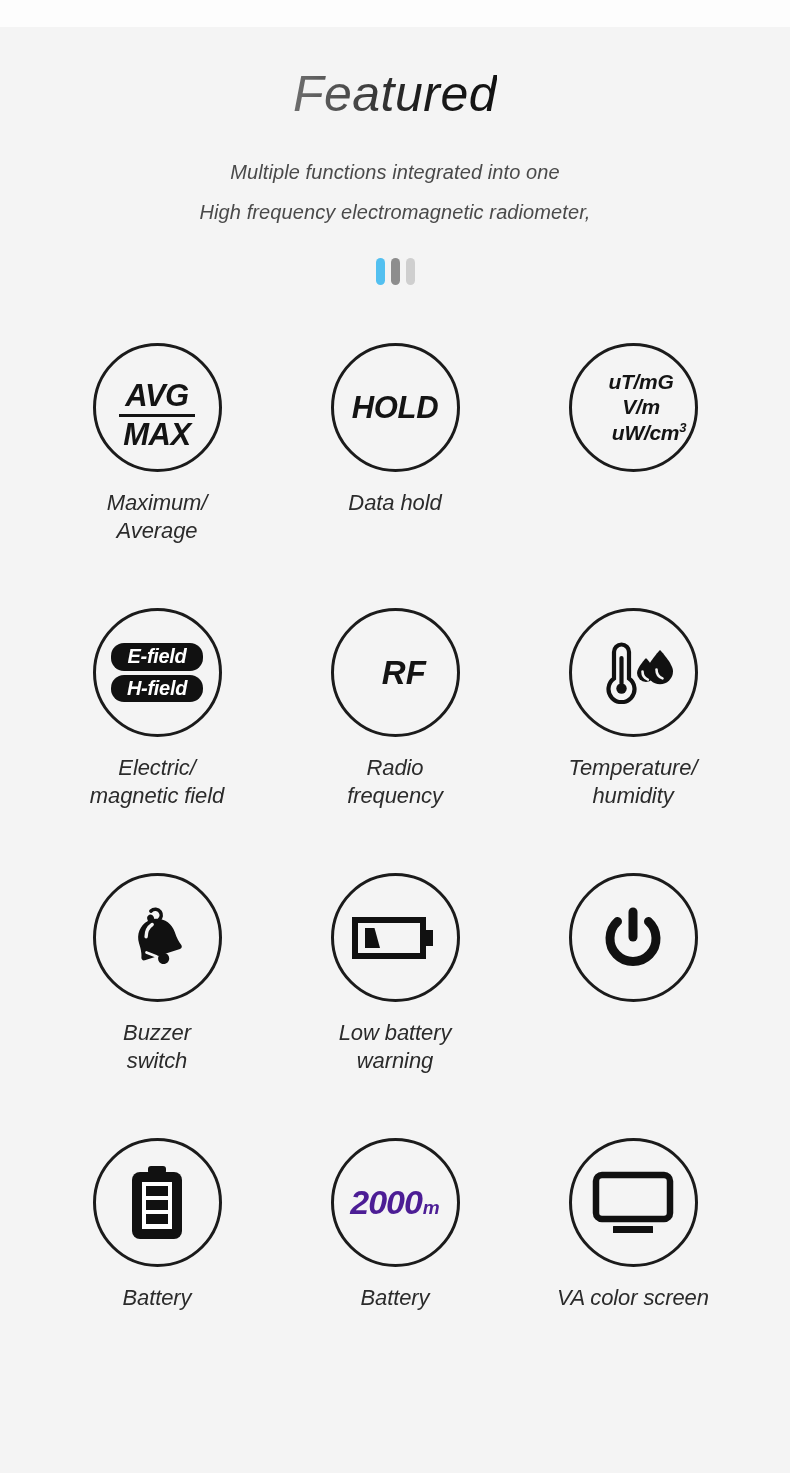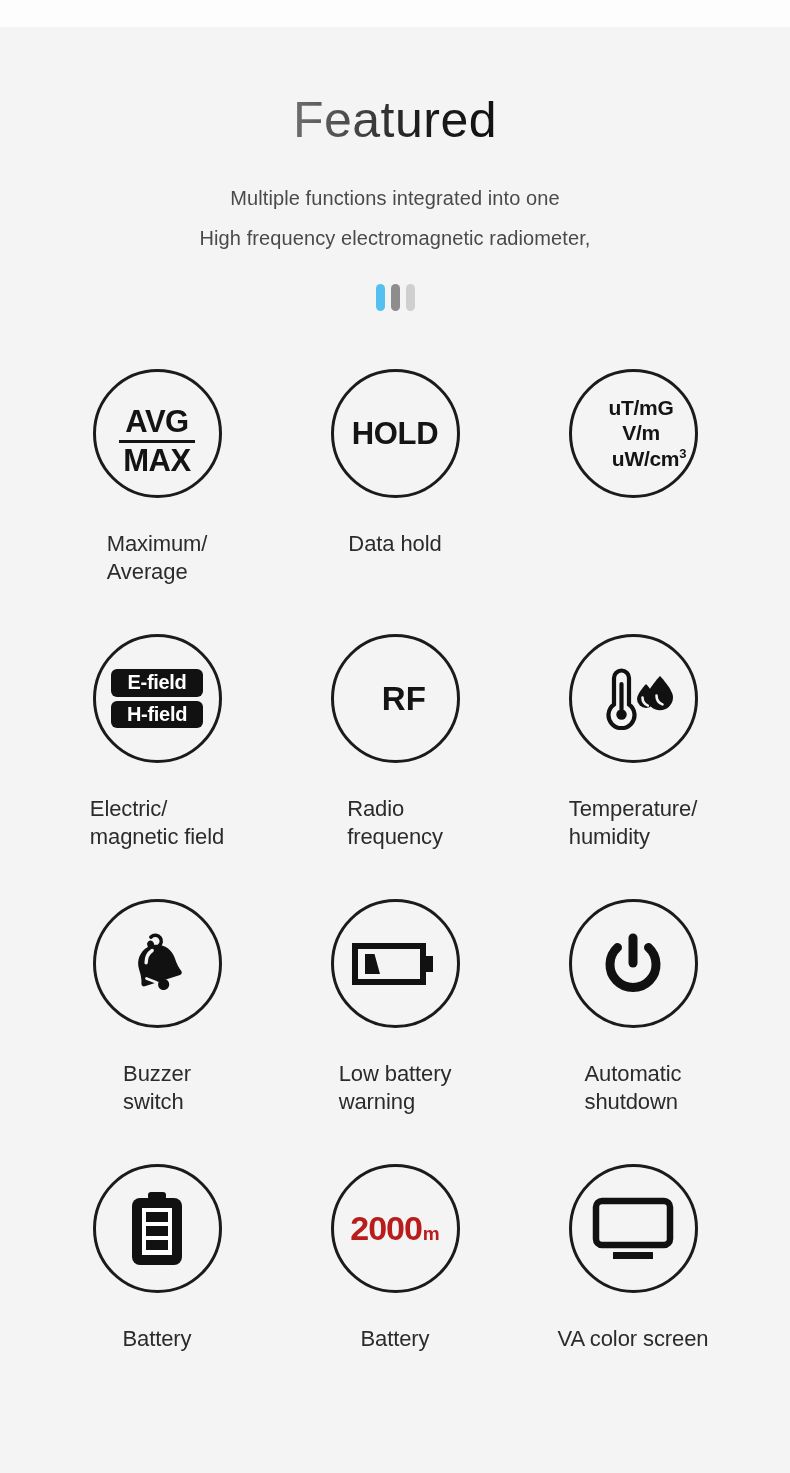--- a/index.html
+++ b/index.html
@@ -15,21 +15,22 @@
     overflow:hidden;
   }
   .top-white-strip {
     position:absolute; top:0; left:0;
     width:790px; height:27px;
     background:#fdfdfd;
   }
   .content {
     position:relative;
     width:790px;
-    padding-top:95px;
+    padding-top:69px;
+    font-style:italic;
   }
 
   
   .header { text-align:center; }
   .title {
     font-size:50px;
     font-weight:400;
     letter-spacing:0.5px;
     line-height:1;
     background:linear-gradient(90deg,#6e6e6e 0%,#4a4a4a 28%,#1c1c1c 62%,#111111 100%);
@@ -80,22 +81,22 @@
     border:3.5px solid #1b1b1b;
     border-radius:50%;
     display:flex;
     flex-direction:column;
     align-items:center;
     justify-content:center;
     background:transparent;
     flex:none;
   }
   .cap {
-    margin-top:32px;
-    text-align:left;
+    margin-top:17px;
+    text-align:center;
     font-size:22px;
     color:#2b2b2b;
     line-height:1.26;
     font-weight:400;
     white-space:pre-line;
     letter-spacing:-0.1px;
   }
 
   
   .avgmax { display:flex; flex-direction:column; align-items:center; line-height:1;margin-top:14px; }
@@ -107,28 +108,28 @@
   }
   .hold { font-size:31px; font-weight:700; color:#141414; letter-spacing:-0.3px; }
   .rf   { font-size:33px; font-weight:700; color:#141414; letter-spacing:0.2px;margin-left:18px; }
   .units { display:flex; flex-direction:column; align-items:center; line-height:1.18; }
   .units span { font-size:21px; font-weight:700; color:#141414; letter-spacing:-0.3px;margin-left:16px; }
   .units sup { font-size:13px; vertical-align:super; }
   .fields { display:flex; flex-direction:column; align-items:center; gap:4px; }
   .pill {
     background:#111111;
     color:#ffffff;
-    border-radius:6px;
+    border-radius:13px;
     font-size:20px;
     font-weight:700;
     padding:2px 16px 3px;
     letter-spacing:-0.3px;
     line-height:1.12;
   }
-  .h2000 { display:flex; align-items:baseline; color:#b91c1c; }
+  .h2000 { display:flex; align-items:baseline; color:#4c1d95; }
   .h2000 .num { font-size:34px; font-weight:700; letter-spacing:-1px; }
   .h2000 .unit { font-size:19px; font-weight:700; margin-left:1px; }
 
   svg { display:block; }
 </style>
 </head>
 <body>
 
 <div class="page">
   <div class="top-white-strip"></div>
@@ -243,22 +244,20 @@
 warning</div>
       </div>
 
       <div class="cell">
         <div class="circle">
           <svg width="68" height="68" viewBox="0 0 68 68" fill="none">
             <path d="M18.5 17.5a23 23 0 1 0 31 0" stroke="#111" stroke-width="9" fill="none" stroke-linecap="round"></path>
             <line x1="34" y1="8" x2="34" y2="33" stroke="#111" stroke-width="9" stroke-linecap="round"></line>
           </svg>
         </div>
-        <div class="cap">Automatic
-shutdown</div>
       </div>
 
       <div class="cell">
         <div class="circle">
           <svg width="58" height="76" viewBox="0 0 58 76" fill="none">
             <rect x="20" y="1" width="18" height="8" rx="3" fill="#111"></rect>
             <rect x="4" y="7" width="50" height="67" rx="8" fill="#111"></rect>
             <rect x="14" y="17" width="30" height="47" fill="#fff"></rect>
             <rect x="18" y="21" width="22" height="10" fill="#111"></rect>
             <rect x="18" y="35" width="22" height="10" fill="#111"></rect>

